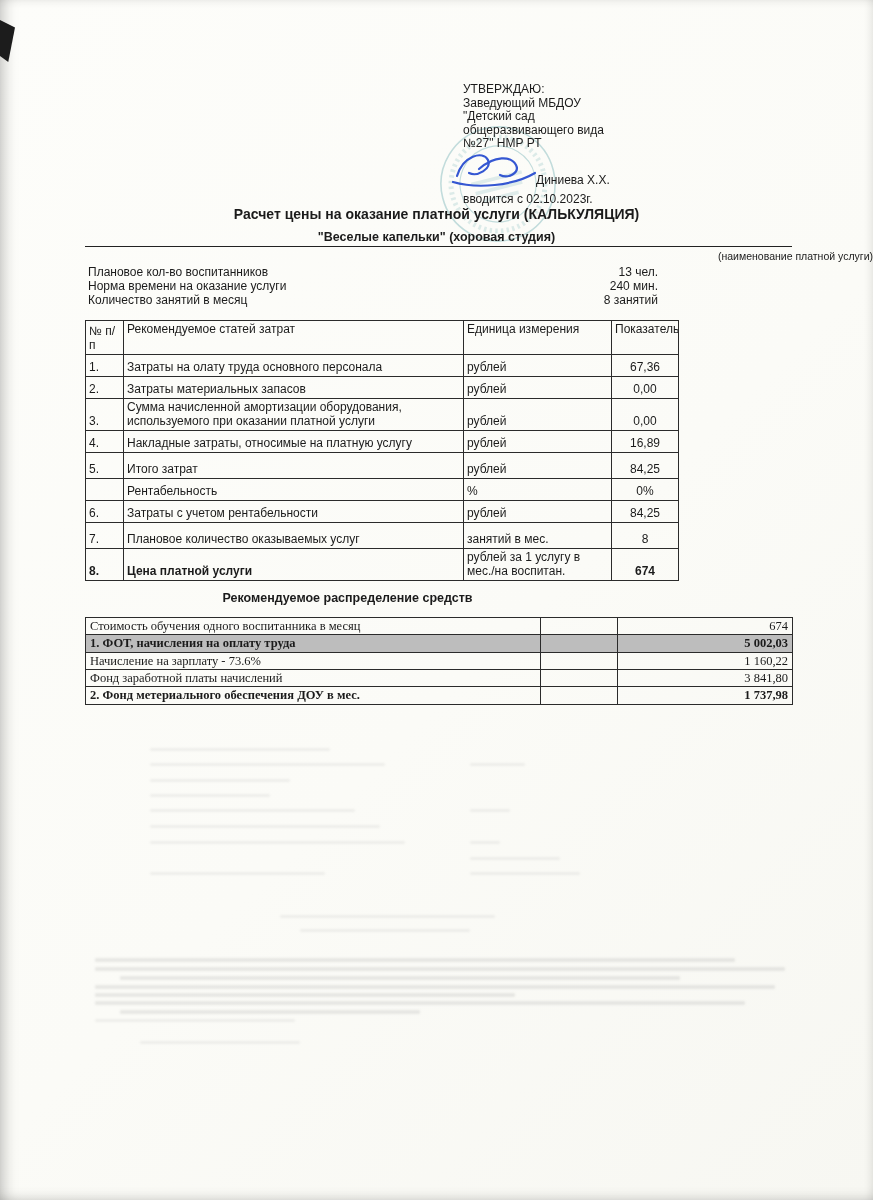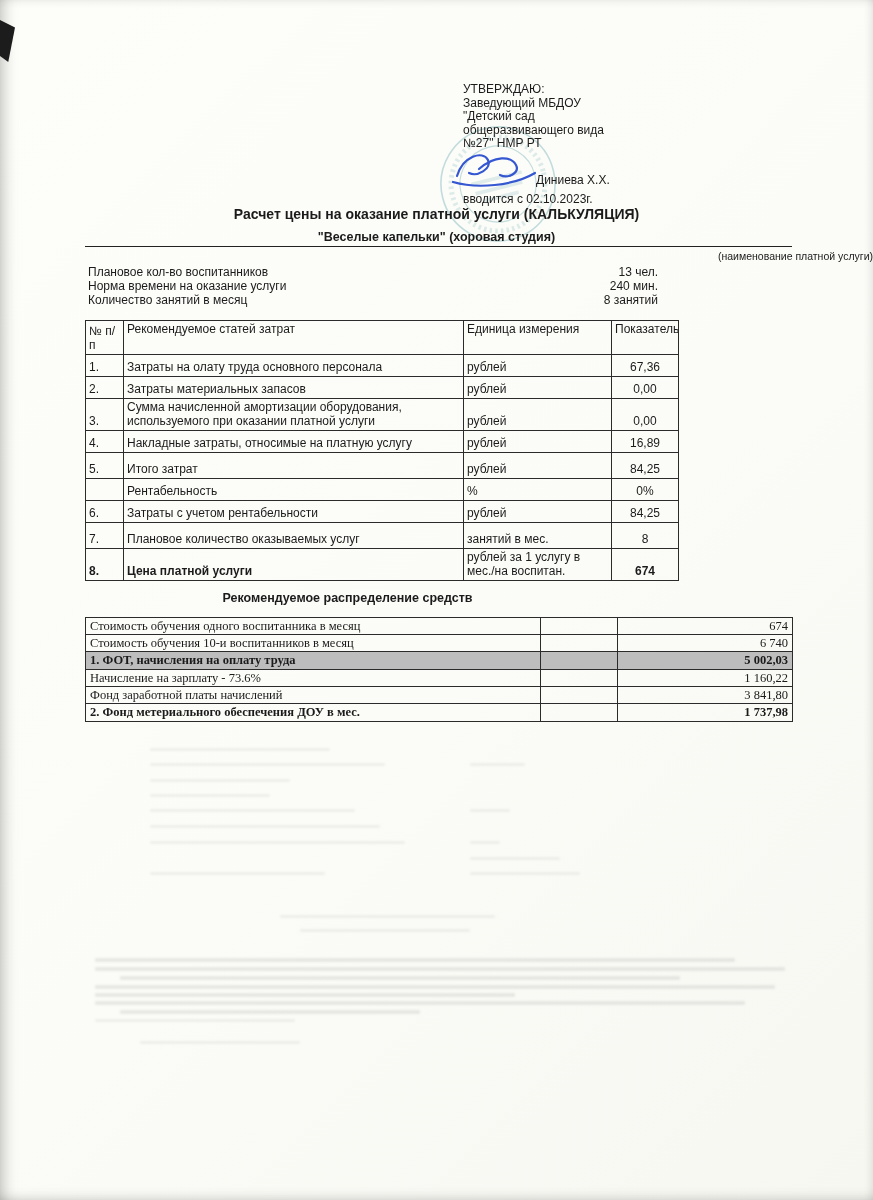--- a/index.html
+++ b/index.html
@@ -187,25 +187,20 @@
     <colgroup>
         <col style="width:455px">
         <col style="width:77px">
         <col style="width:175px">
       </colgroup>
     <tbody>
         <tr class="h17">
       <td>Стоимость обучения одного воспитанника в месяц</td>
       <td></td>
       <td class="value">674</td>
-    </tr>
-    <tr class="h17">
-      <td>Стоимость обучения 10-и воспитанников в месяц</td>
-      <td></td>
-      <td class="value">6 740</td>
     </tr>
     <tr class="h18 highlight">
       <td>1. ФОТ, начисления на оплату труда</td>
       <td></td>
       <td class="value">5 002,03</td>
     </tr>
     <tr class="h17">
       <td>Начисление на зарплату - 73.6%</td>
       <td></td>
       <td class="value">1 160,22</td>

